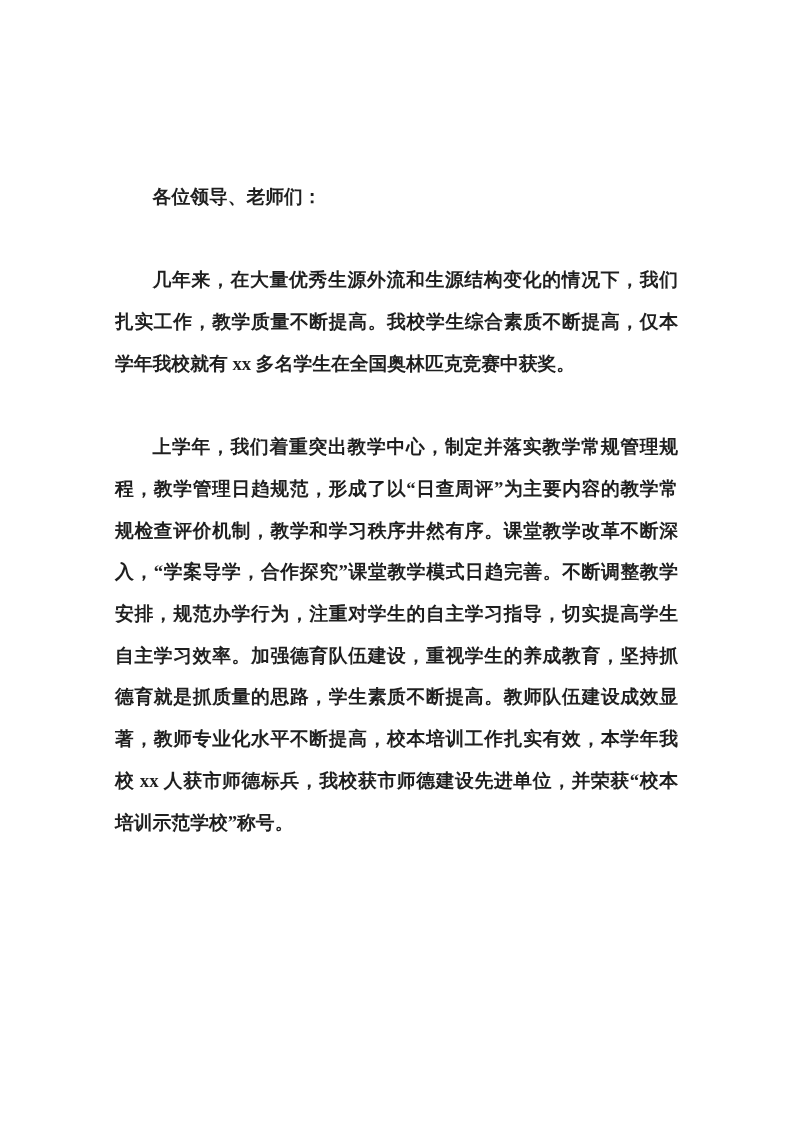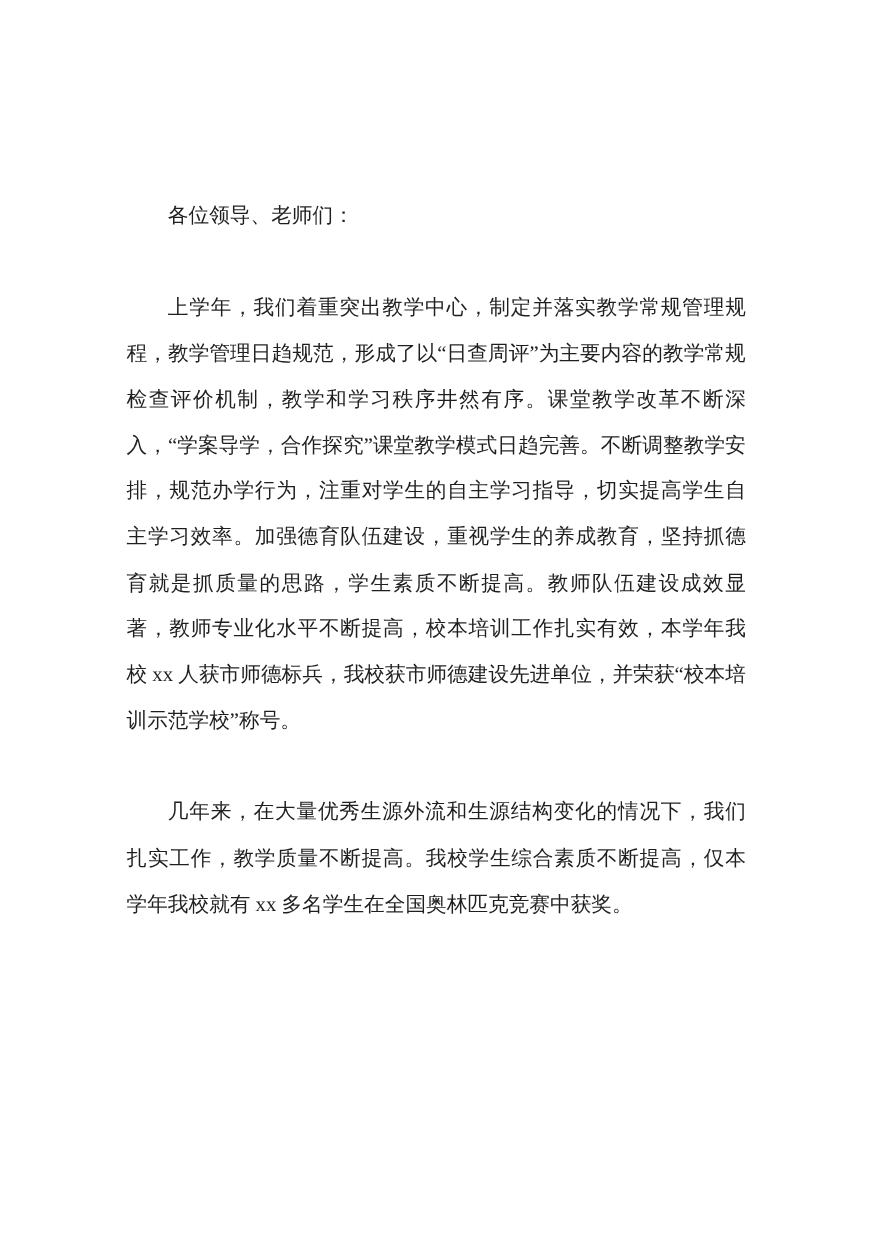--- a/index.html
+++ b/index.html
@@ -6,20 +6,21 @@
     margin: 0;
     padding: 0;
     background: #ffffff;
   }
   .page {
     position: relative;
     width: 793px;
     height: 1122px;
     background: #ffffff;
     overflow: hidden;
+    font-weight: bold;
   }
   .doc-content {
     position: absolute;
     left: 115px;
     top: 176px;
     width: 563px;
     font-family: "Liberation Serif", "DejaVu Serif", serif;
     font-size: 18.8px;
     line-height: 41.7px;
     color: #1f1f1f;
@@ -35,16 +36,16 @@
   .doc-content p:last-child {
     margin-bottom: 0;
   }
 </style>
 </head>
 <body>
 
 <div class="page">
   <div class="doc-content">
     <p>各位领导、老师们：</p>
+    <p>几年来，在大量优秀生源外流和生源结构变化的情况下，我们扎实工作，教学质量不断提高。我校学生综合素质不断提高，仅本学年我校就有 xx 多名学生在全国奥林匹克竞赛中获奖。</p>
     <p>上学年，我们着重突出教学中心，制定并落实教学常规管理规程，教学管理日趋规范，形成了以“日查周评”为主要内容的教学常规检查评价机制，教学和学习秩序井然有序。课堂教学改革不断深入，“学案导学，合作探究”课堂教学模式日趋完善。不断调整教学安排，规范办学行为，注重对学生的自主学习指导，切实提高学生自主学习效率。加强德育队伍建设，重视学生的养成教育，坚持抓德育就是抓质量的思路，学生素质不断提高。教师队伍建设成效显著，教师专业化水平不断提高，校本培训工作扎实有效，本学年我校 xx 人获市师德标兵，我校获市师德建设先进单位，并荣获“校本培训示范学校”称号。</p>
-    <p>几年来，在大量优秀生源外流和生源结构变化的情况下，我们扎实工作，教学质量不断提高。我校学生综合素质不断提高，仅本学年我校就有 xx 多名学生在全国奥林匹克竞赛中获奖。</p>
   </div>
 </div>
 
 </body></html>

